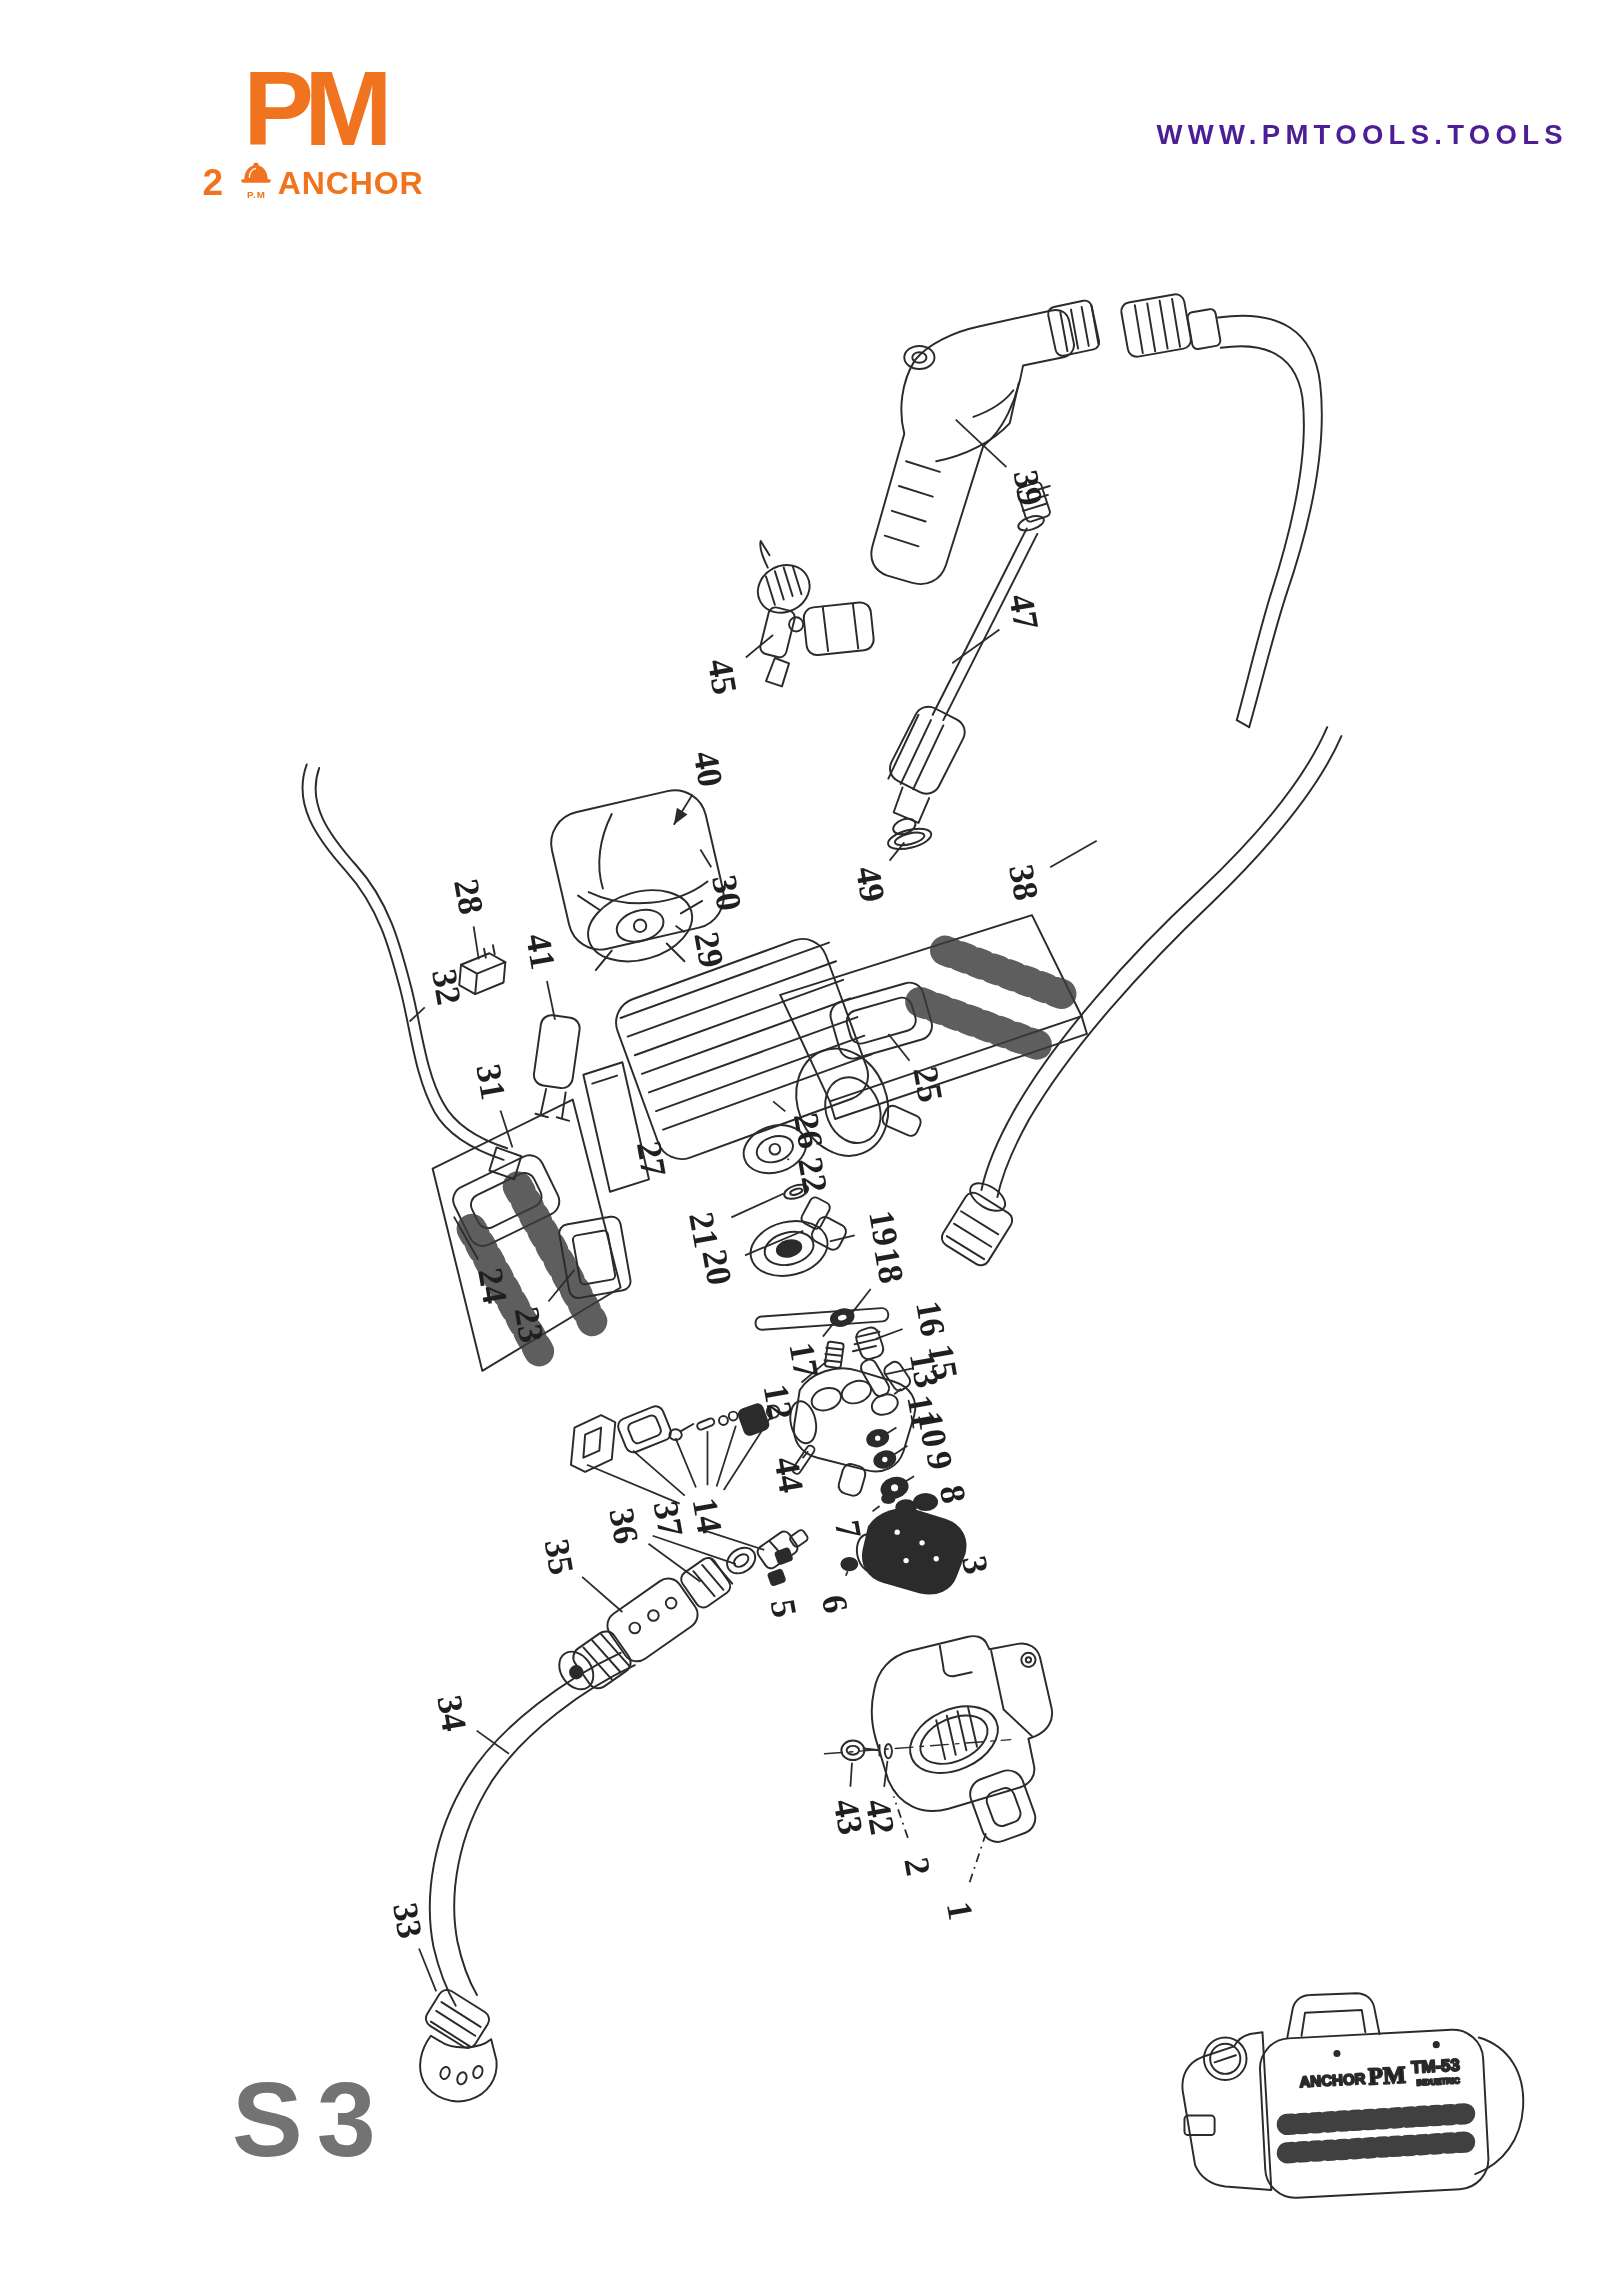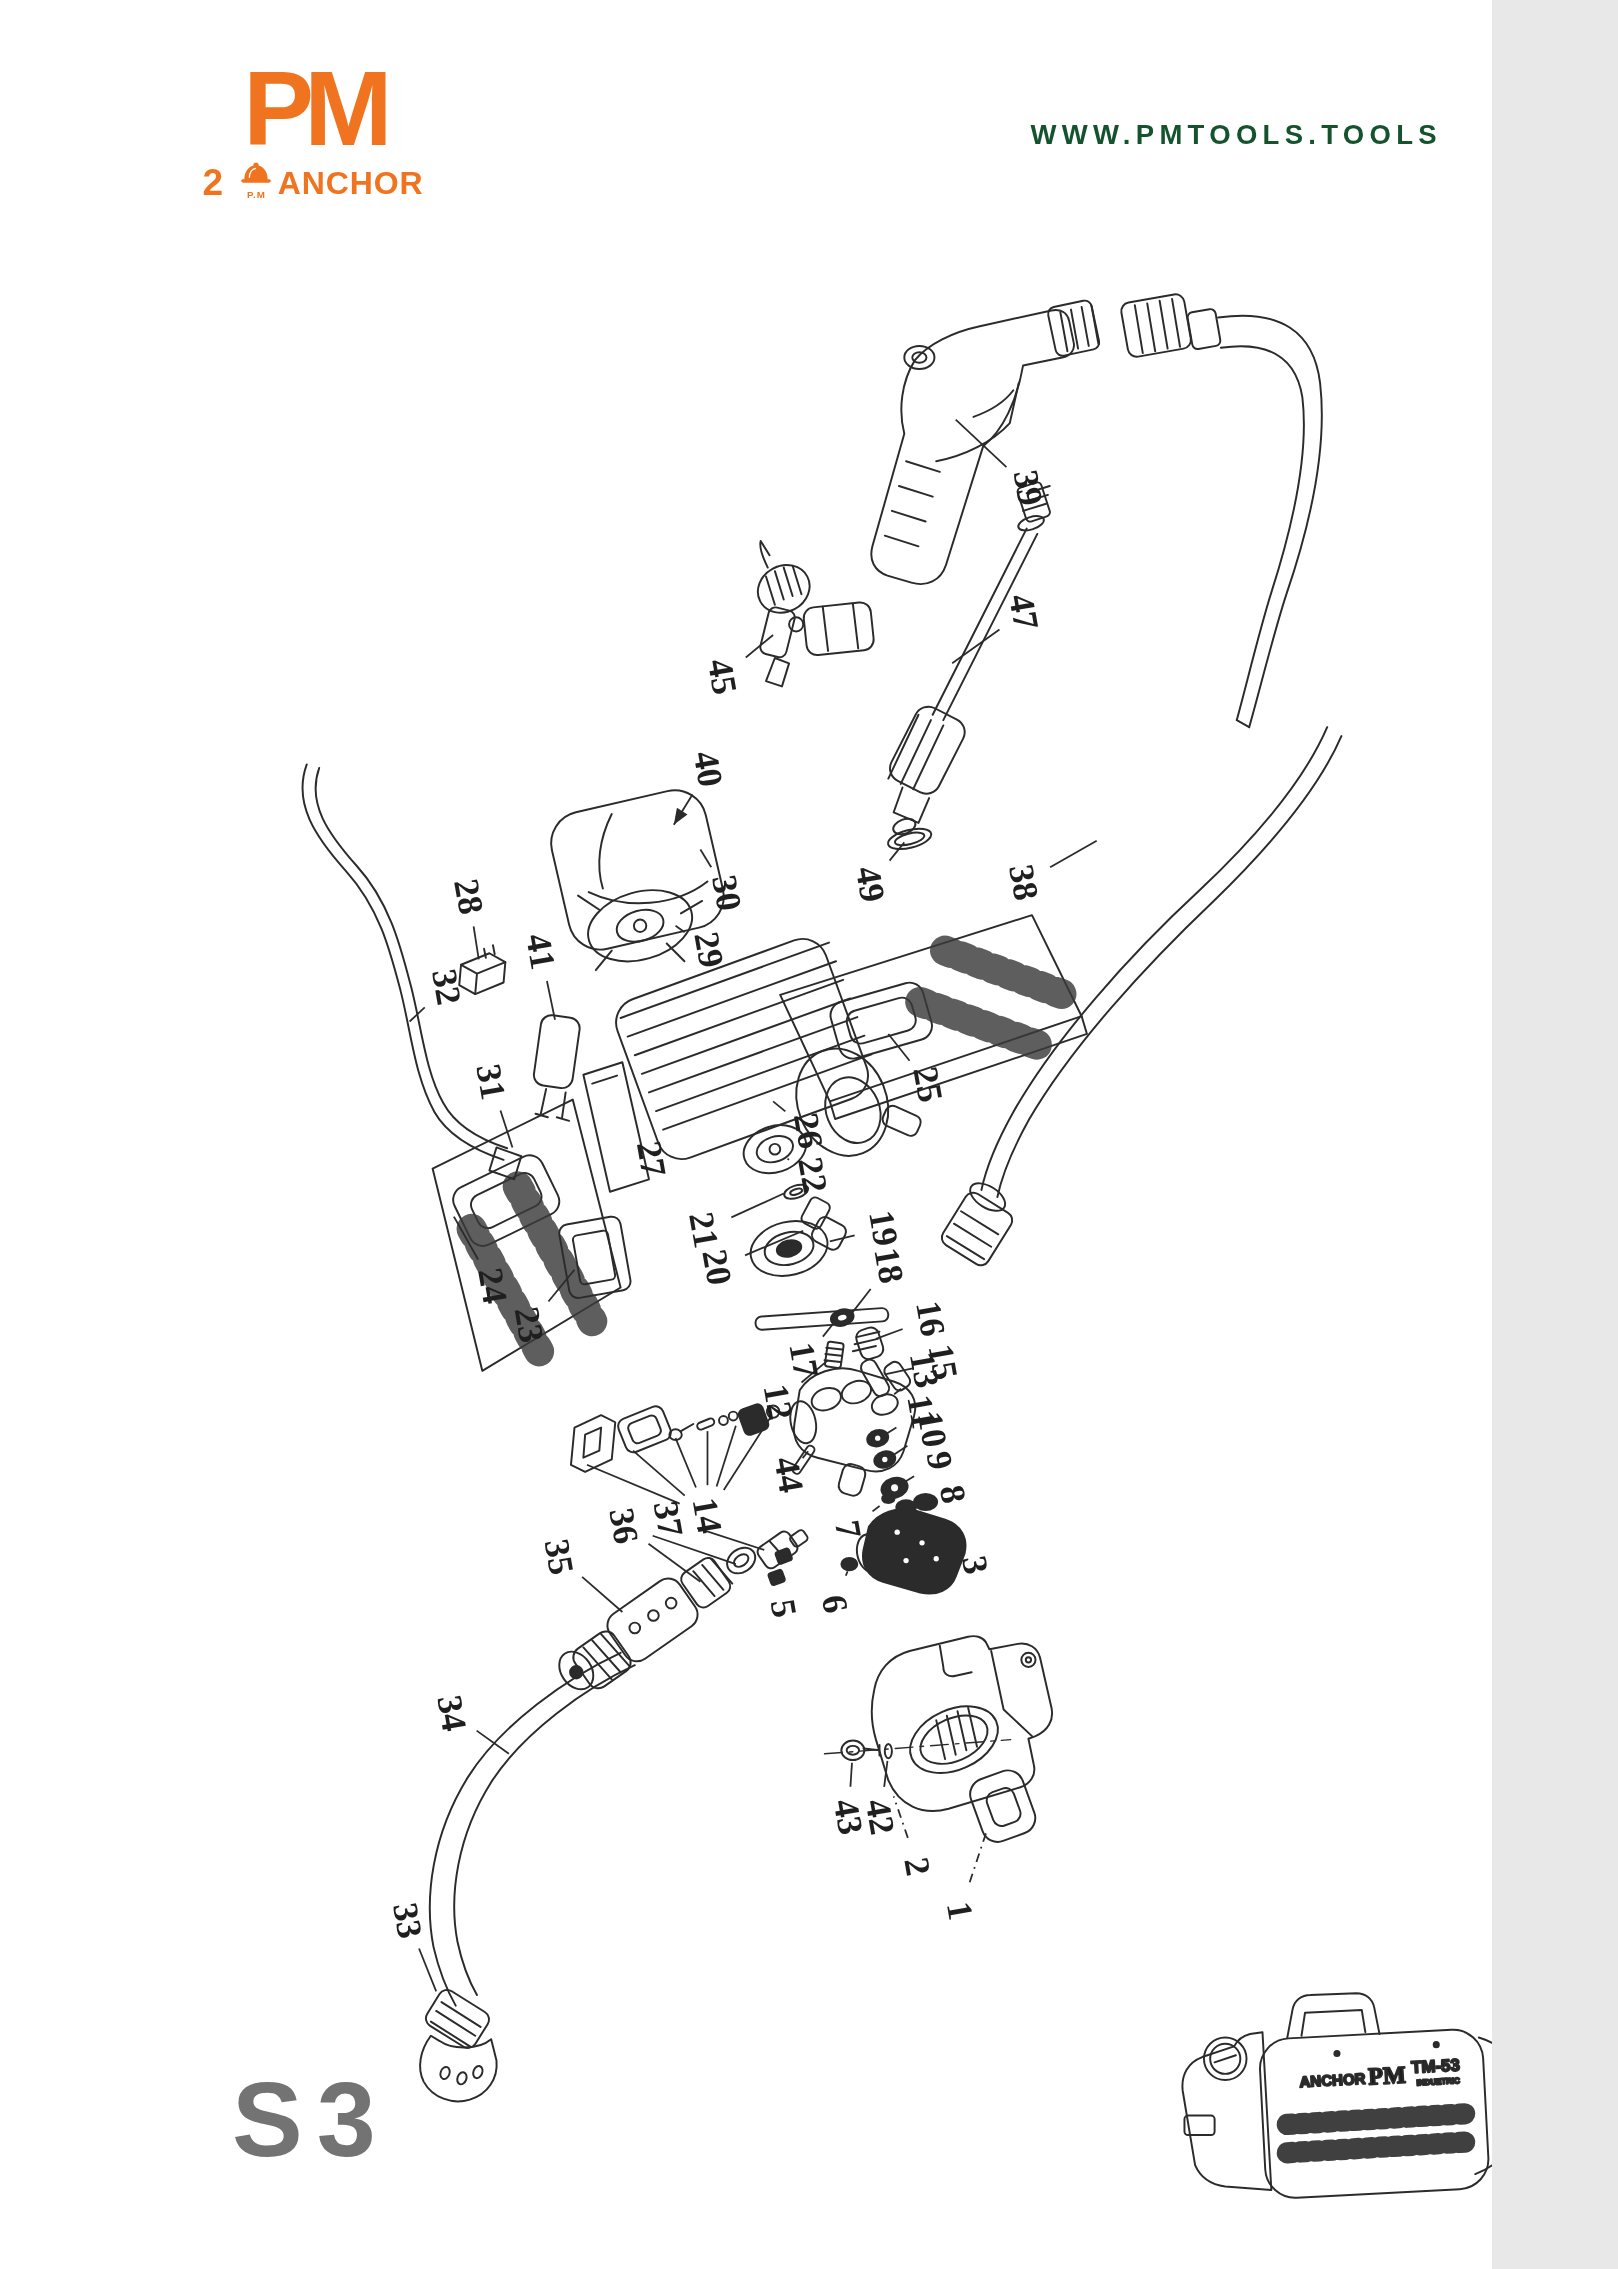--- a/index.html
+++ b/index.html
@@ -1,30 +1,30 @@
 <!DOCTYPE html>
 <html style="font-size:14px"><head>
 <meta charset="utf-8">
 <style>
   html,body{margin:0;padding:0;background:#e8e8e8;}
-  .page{position:relative;width:1492px;height:2270px;background:#ffffff;overflow:hidden;
+  .page{position:relative;width:1618px;height:2270px;background:#ffffff;overflow:hidden;
         font-family:"Liberation Sans",sans-serif;}
   
   .logo{position:absolute;left:220px;top:55px;width:186px;text-align:center;color:#F0741F;}
   .logo-pm{font-weight:900;font-size:106px;line-height:1.0;letter-spacing:-9.8px;
            font-family:"Liberation Sans",sans-serif;}
   .logo-sub{display:flex;align-items:flex-end;justify-content:center;gap:4.4px;margin-top:0px;}
   .logo-2{font-size:37px;font-weight:900;line-height:.8;}
   .helmet-wrap{position:relative;width:35px;height:37px;margin-left:12px;}
   .helmet-wrap svg{display:block;margin:0 auto;}
   .pm-tiny{position:absolute;left:0;right:0;bottom:-1.8px;font-size:9.8px;font-weight:800;letter-spacing:0.9px;}
   .logo-word{font-size:32px;font-weight:900;letter-spacing:0.9px;line-height:.9;}
   
   .site-url{position:absolute;right:50px;top:119px;font-size:27.5px;font-weight:800;
-            letter-spacing:5.3px;color:#14532d;}
+            letter-spacing:5.3px;color:#4c1d95;}
   
   .model-name{position:absolute;left:232px;top:2059px;font-size:106px;font-weight:900;
               color:#737373;letter-spacing:14px;}
   
   svg.diagram{position:absolute;left:0;top:0;width:1618px;height:2270px;}
   .plabel{font-family:"Liberation Serif",serif;font-weight:600;font-size:40px;fill:#1f1f1f;
           text-anchor:middle;dominant-baseline:central;}
   .vents{stroke:#3a3a3a;stroke-width:34;stroke-dasharray:7 12;opacity:.82;}
   .vents2{stroke:#2b2b2b;stroke-width:24;stroke-dasharray:6 9;opacity:.9;}
   .thumb-brand{font-family:"Liberation Sans",sans-serif;font-weight:800;font-size:17px;fill:#1b1b1b;}

